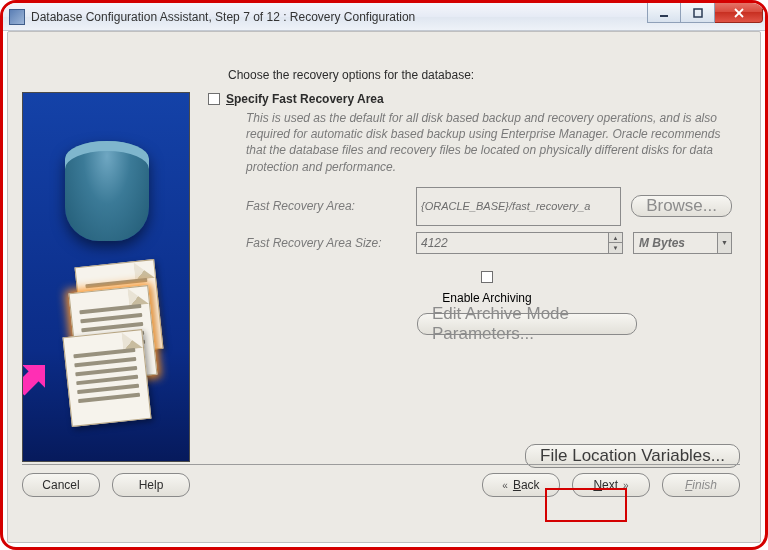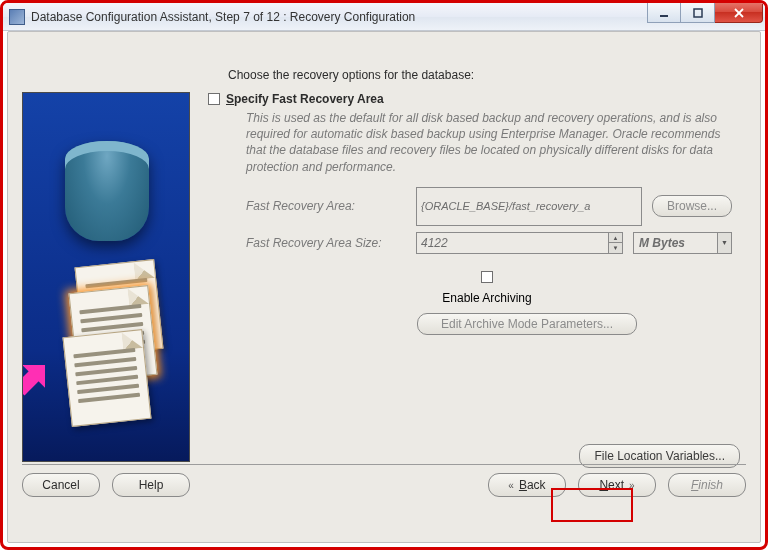--- a/index.html
+++ b/index.html
@@ -1,17 +1,17 @@
 <!DOCTYPE html>
 <html><head>
 <meta charset="utf-8">
 <style>
   * { box-sizing: border-box; }
   html, body { margin: 0; padding: 0; font-family: "Segoe UI", Tahoma, Arial, sans-serif; font-size: 12px; background: #fff; }
-  .outer-highlight { width: 768px; height: 550px; border: 3px solid #d40000; border-radius: 8px; position: relative; overflow: hidden; }
+  .outer-highlight { width: 768px; height: 550px; border: 3px solid #d40000; border-radius: 16px; position: relative; overflow: hidden; }
   
   .titlebar {
     height: 28px;
     background: linear-gradient(to bottom, #f4f6fb 0%, #e6ebf5 50%, #dfe6f0 51%, #eef2f8 100%);
     border-bottom: 1px solid #c3c9d2;
     display: flex;
     align-items: center;
     position: relative;
     padding-left: 6px;
   }
@@ -96,34 +96,34 @@
     display: flex; align-items: center; overflow: hidden; white-space: nowrap;
   }
   .spinbox { flex: 1; height: 22px; display: flex; border: 1px solid #8b8b8b; background: #eceae5; text-align: center; }
   .spinbox .val { flex: 1; padding: 0 4px; color: #6d6d6d; font-style: italic; display: flex; align-items: center; }
   .spinbox .spinners { width: 14px; display: flex; flex-direction: column; border-left: 1px solid #8b8b8b; }
   .spinbox .spinners div { flex: 1; display: flex; align-items: center; justify-content: center; font-size: 6px; color: #555; background: #e0dfda; }
   .spinbox .spinners div + div { border-top: 1px solid #8b8b8b; }
   .pill-btn {
     height: 22px; padding: 0 14px; border: 1px solid #8a8a8a; border-radius: 10px;
     background: linear-gradient(to bottom,#f7f6f2,#e2e0d9);
-    color: #3b3b3b; font-size: 12px; display: inline-flex; align-items: center; justify-content: center;
+    color: #3b3b3b; font-size: 17px; display: inline-flex; align-items: center; justify-content: center;
   }
   .pill-btn.disabled { color: #8c8c8c; }
   .combo {
     width: 99px; height: 22px; border: 1px solid #8b8b8b; background: #eceae5;
     display: flex;
     font-weight: bold;
   }
   .combo .combo-text { flex: 1; padding: 0 5px; color: #6d6d6d; font-style: italic; display: flex; align-items: center; white-space: nowrap; }
   .combo .combo-arrow { width: 14px; border-left: 1px solid #8b8b8b; background: #e0dfda; display: flex; align-items: center; justify-content: center; font-size: 7px; color: #555; }
   .archiving-row { margin-top: 16px; display: flex; align-items: center; gap: 8px; margin-left: 20px; flex-direction: column; }
   .archiving-row .pill-btn { margin-left: 80px; width: 220px; }
   
-  .footer { position: absolute; left: 14px; right: 14px; bottom: 14px; height: 64px; }
+  .footer { position: absolute; left: 14px; right: 20px; bottom: 14px; height: 64px; }
   .footer-top-line { border-top: 1px solid #9c9c9c; margin-bottom: 8px; }
   .footer-bar { display: flex; align-items: center; justify-content: space-between; }
   .footer-left, .footer-right { display: flex; gap: 12px; align-items: center; }
   .btn {
     min-width: 78px; height: 24px; padding: 0 14px;
     border: 1px solid #8a8a8a; border-radius: 11px;
     background: linear-gradient(to bottom,#f7f6f2,#e2e0d9);
     display: inline-flex; align-items: center; justify-content: center; gap: 5px;
     color: #2d2d2d; font-size: 12px;
   }

